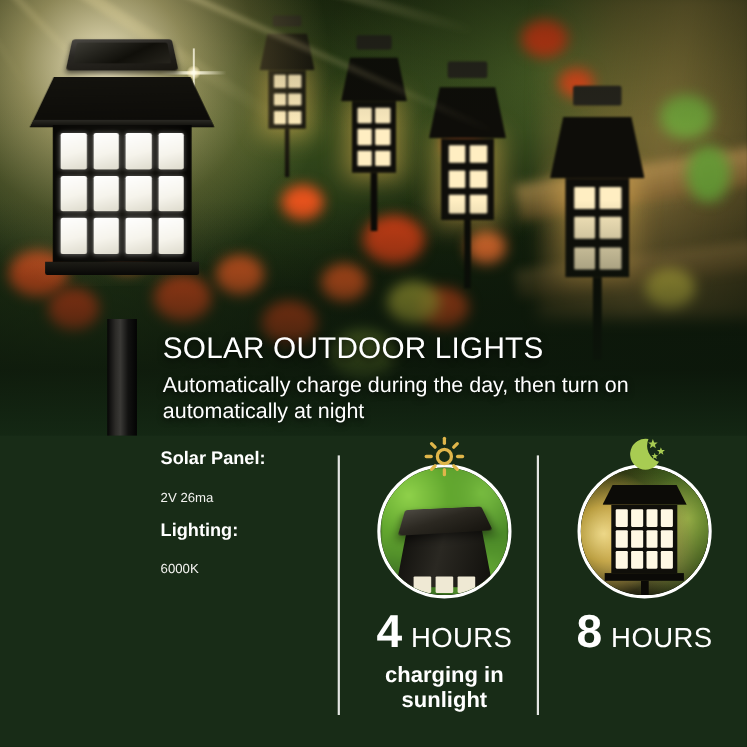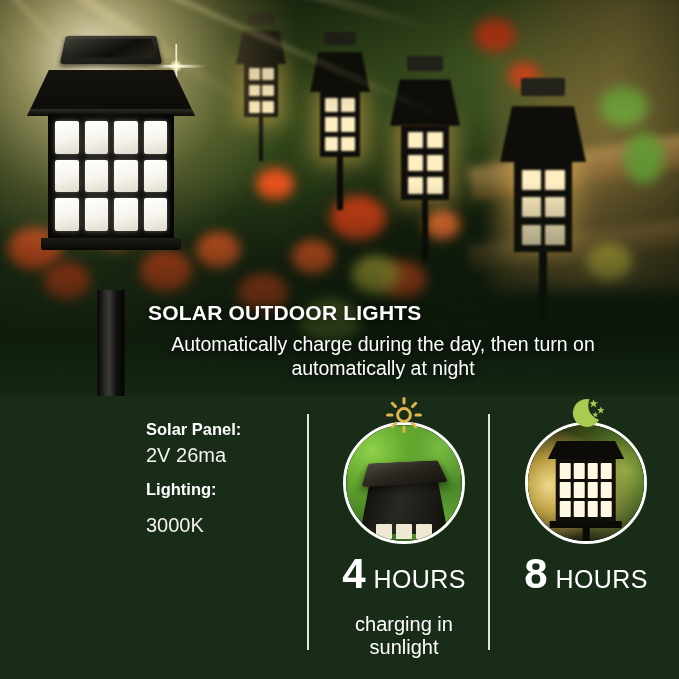--- a/index.html
+++ b/index.html
@@ -173,54 +173,53 @@
     width: 9%; height: 38%; margin: 0 auto;
     background: #0b0a07;
   }
 
   
   .headline {
     position: absolute; left: 148px; top: 302px; width: 520px;
     z-index: 6;
   }
   .h-title {
-    font-size: 21px; font-weight: 700; letter-spacing: .2px;
+    font-size: 27px; font-weight: 400; letter-spacing: .2px;
     color: #ffffff; line-height: 1.05;
     text-shadow: 0 2px 7px rgba(0,0,0,.75);
   }
   .h-sub {
     margin-top: 9px;
     font-size: 19.5px; font-weight: 400; color: #ffffff;
     line-height: 1.22; max-width: 470px;
     text-shadow: 0 2px 6px rgba(0,0,0,.75);
-    text-align: center;
   }
 
   
   .panel {
     position: absolute; left: 0; top: 396px;
     width: 679px; height: 283px;
     background: #182c17;
   }
   .divider {
     position: absolute; top: 18px; width: 2px; height: 236px;
     background: rgba(255,255,255,.88);
   }
   .divider.d1 { left: 307px; }
   .divider.d2 { left: 488px; }
 
   
-  .specs { position: absolute; left: 146px; top: 24px; width: 160px; }
+  .specs { position: absolute; left: 146px; top: 12px; width: 160px; }
   .spec-block { margin-bottom: 13px; }
   .spec-label {
     font-size: 16.5px; font-weight: 700; color: #fff; line-height: 1.18;
   }
   .spec-value {
-    font-size: 20px; font-weight: 400; color: #f2f2ef; line-height: 1.2;
-    margin-top: 4px;
+    font-size: 12px; font-weight: 400; color: #f2f2ef; line-height: 1.2;
+    margin-top: 18px;
   }
 
   
   .feature {
     position: absolute; top: 0; width: 172px; text-align: center;
   }
   .feature.f1 { left: 318px; }
   .feature.f2 { left: 500px; }
 
   .f-icon { position: relative; height: 38px; margin-bottom: -12px; z-index: 4; }
@@ -293,22 +292,22 @@
   .l-post { width: 9%; margin: 0 auto; height: 22px; background: #0a0906; }
 
   
   .hours-row {
     margin-top: 9px;
     display: flex; align-items: baseline; justify-content: center; gap: 8px;
   }
   .hours-num { font-size: 42px; font-weight: 700; color: #fff; line-height: 1; }
   .hours-word { font-size: 25px; font-weight: 400; color: #fff; letter-spacing: .4px; }
   .f-caption {
-    margin-top: 18px;
-    font-size: 20px; font-weight: 400; color: #fff; line-height: 1.14;
+    margin-top: 8px;
+    font-size: 20px; font-weight: 700; color: #fff; line-height: 1.14;
   }
 </style>
 </head>
 <body>
 
 <div id="stage">
 
   <div class="photo">
     <div class="bg-base"></div>
     <div class="fence"></div>
@@ -440,21 +439,21 @@
 
     <div class="specs">
       <div class="spec-block">
         <div class="spec-label">Solar Panel:</div>
         <div class="spec-value">2V 26ma</div>
       </div>
       <div class="spec-block">
         <div class="spec-label">Lighting:</div>
       </div>
       <div class="spec-block">
-        <div class="spec-value">3000K</div>
+        <div class="spec-value">6000K</div>
       </div>
     </div>
 
     <div class="feature f1">
       <div class="f-icon">
         <svg width="38" height="38" viewBox="0 0 38 38" aria-hidden="true">
           <circle cx="19" cy="19" r="6.4" fill="none" stroke="#e0b64a" stroke-width="3"></circle>
           <g stroke="#e0b64a" stroke-width="3" stroke-linecap="round">
             <line x1="19" y1="2.5" x2="19" y2="7"></line>
             <line x1="19" y1="31" x2="19" y2="35.5"></line>

